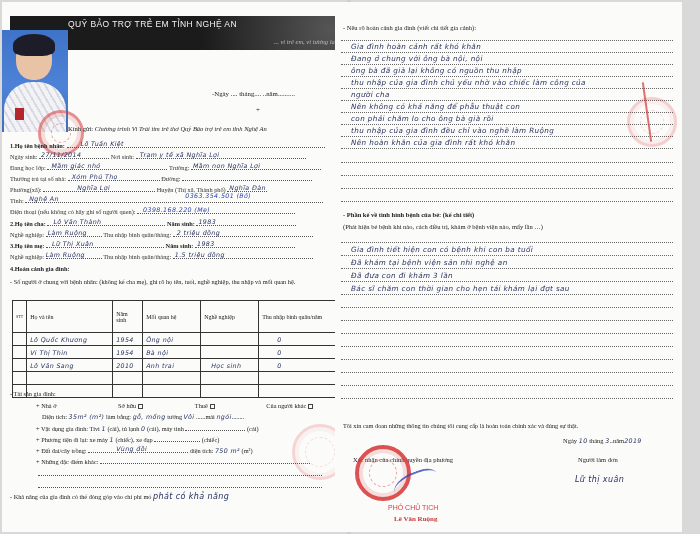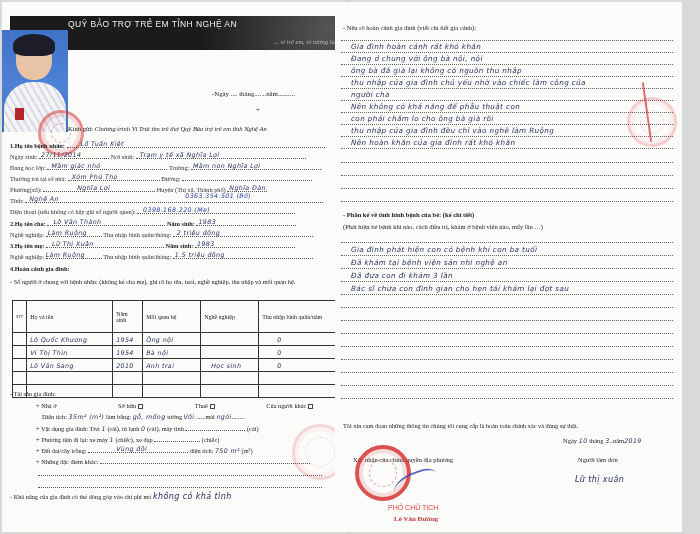--- a/index.html
+++ b/index.html
@@ -260,21 +260,21 @@
     <span>(m²)</span>
   </div>
   <div class="row" style="left:34px;top:456px;">
     <span>+ Những đặc điểm khác:</span>
     <span class="dots" style="width:210px;"></span>
   </div>
   <div class="row" style="left:36px;top:468px;"><span class="dots" style="width:284px;"></span></div>
   <div class="row" style="left:36px;top:480px;"><span class="dots" style="width:284px;"></span></div>
   <div class="row" style="left:8px;top:491px;">
     <span>- Khả năng của gia đình có thể đóng góp vào chi phí mổ</span>
-    <span class="hw" style="font-size:8px;">không có khả tình</span>
+    <span class="hw" style="font-size:8px;">phát có khả năng</span>
   </div>
 
   <div class="stamp" style="left:290px;top:422px;width:56px;height:56px;opacity:0.35;"></div>
 </div>
 
 <div class="page page-right">
 
   <div class="rlabel" style="top:22px;">- Nêu rõ hoàn cảnh gia đình (viết chi tiết gia cảnh):</div>
 
   <div id="circ-lines">
@@ -326,30 +326,30 @@
   <div style="position:absolute;left:311px;top:80px;width:2px;height:60px;background:rgba(214,52,52,0.7);transform:rotate(-8deg);"></div>
 
   <div class="rlabel" style="top:209px;font-weight:bold;">- Phần kể về tình hình bệnh của bé: (kể chi tiết)</div>
   <div class="rlabel" style="top:221px;">(Phát hiện bé bệnh khi nào, cách điều trị, khám ở bệnh viện nào, mấy lần …)</div>
 
   <div>
     <div class="rline" style="top:230px;">
         <span class="hw"></span>
       </div>
     <div class="rline" style="top:243px;">
-        <span class="hw">Gia đình phát hiện con có bệnh khi con ba tuổi</span>
+        <span class="hw">Gia đình tiết hiện con có bệnh khi con ba tuổi</span>
       </div>
     <div class="rline" style="top:256px;">
         <span class="hw">Đã khám tại bệnh viện sản nhi nghệ an</span>
       </div>
     <div class="rline" style="top:269px;text-align:center;">
         <span class="hw">Đã đưa con đi khám 3 lần</span>
       </div>
     <div class="rline" style="top:282px;">
-        <span class="hw">Bác sĩ chưa con đình gian cho hẹn tái khám lại đợt sau</span>
+        <span class="hw">Bác sĩ chăm con thời gian cho hẹn tái khám lại đợt sau</span>
       </div>
     <div class="rline" style="top:295px;">
         <span class="hw"></span>
       </div>
     <div class="rline" style="top:308px;">
         <span class="hw"></span>
       </div>
     <div class="rline" style="top:321px;">
         <span class="hw"></span>
       </div>
@@ -379,14 +379,14 @@
     <span class="hw">3</span><span>..năm</span><span class="hw">2019</span>
   </div>
 
   <div class="rlabel" style="left:18px;top:454px;">Xác nhận của chính quyền địa phương</div>
   <div class="rlabel" style="left:243px;top:454px;">Người làm đơn</div>
   <div class="hw" style="position:absolute;left:240px;top:473px;font-size:8px;">Lữ thị xuân</div>
 
   <div class="stamp" style="left:20px;top:443px;width:56px;height:56px;border-width:4px;border-color:rgba(214,52,52,0.85);"></div>
   <div class="signature-scrawl"></div>
   <div class="sig-stamp-text" style="left:53px;top:502px;">PHÓ CHỦ TỊCH</div>
-  <div class="sig-name" style="left:59px;top:513px;">Lê Văn Đường</div>
+  <div class="sig-name" style="left:59px;top:513px;">Lê Văn Ruộng</div>
 </div>
 
 </body></html>

